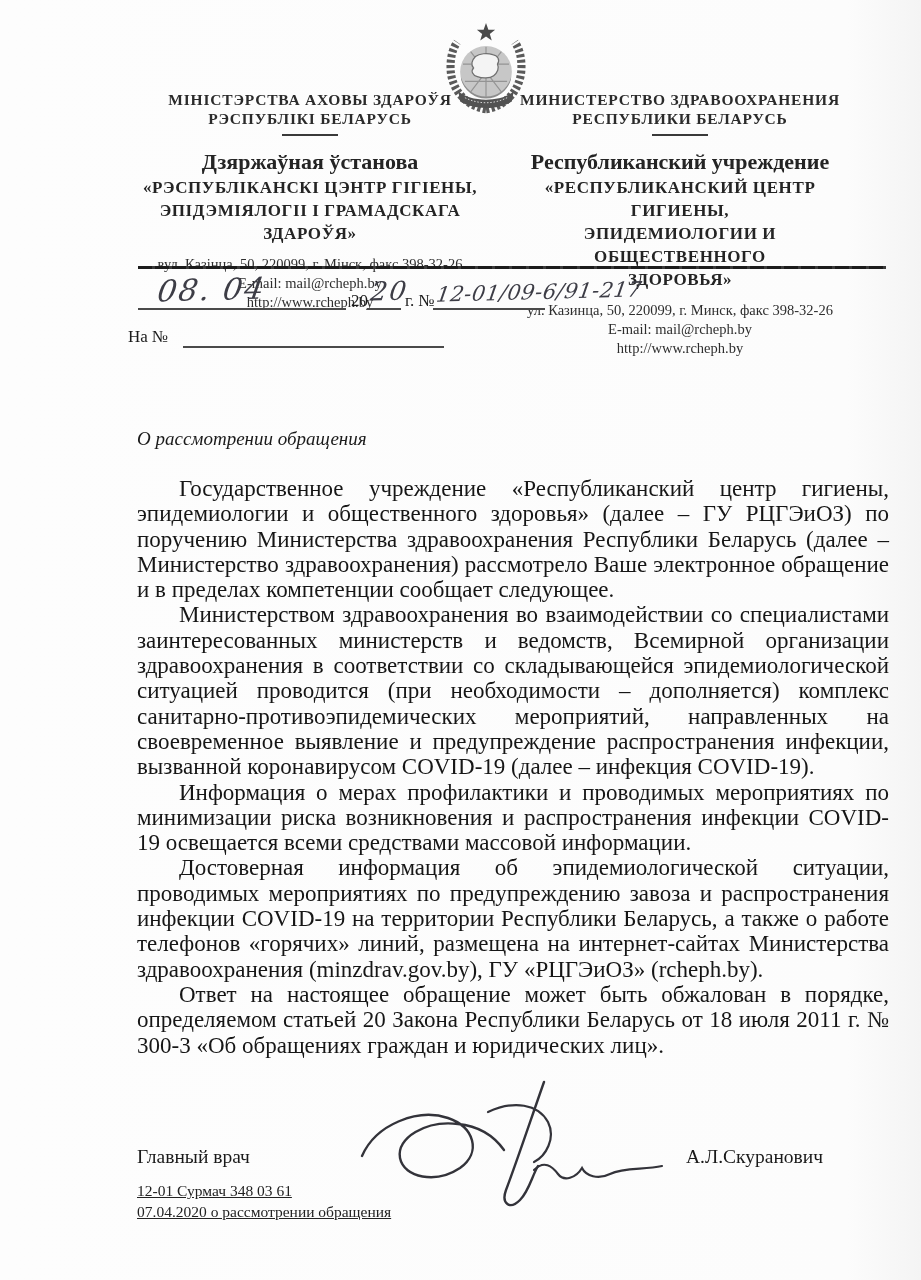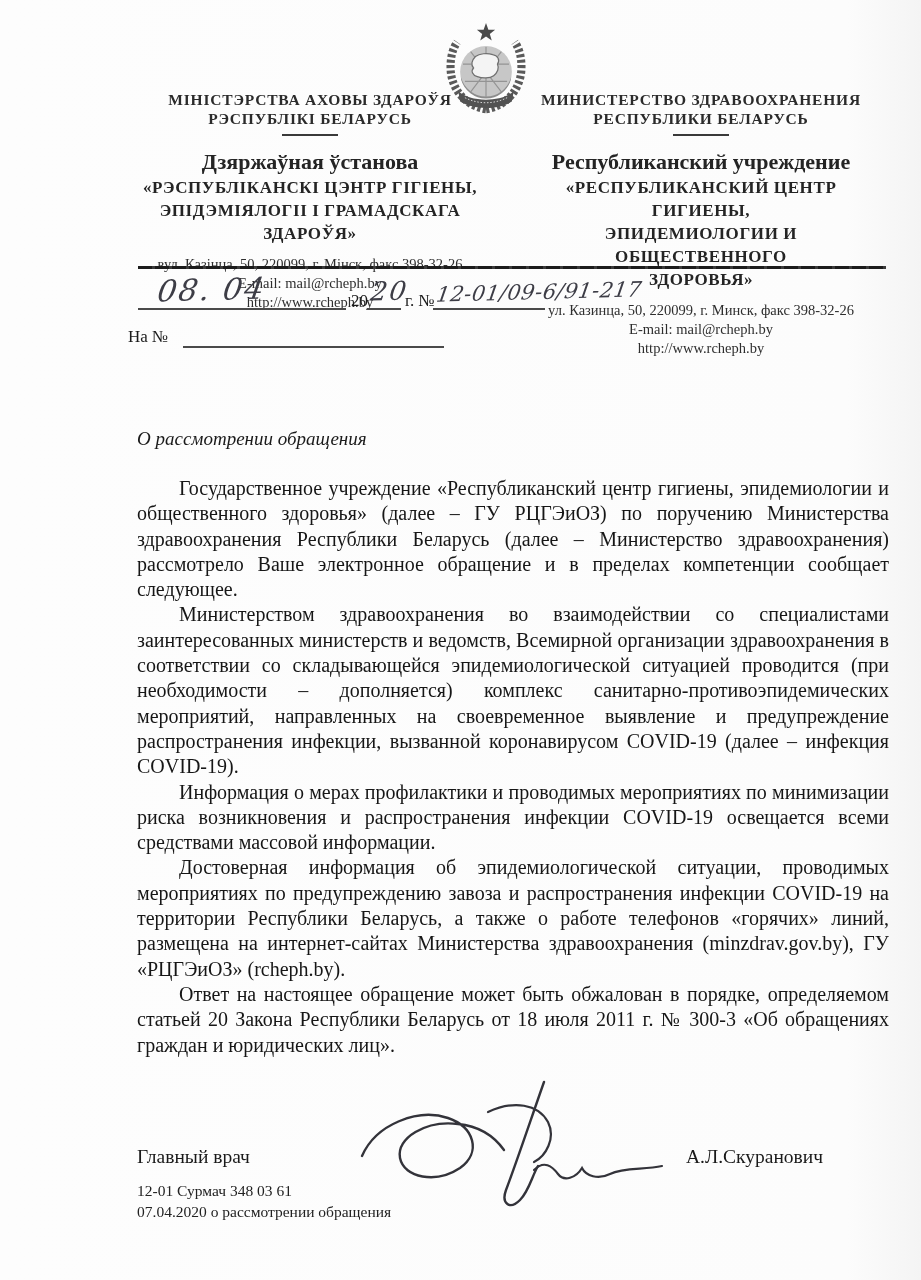--- a/index.html
+++ b/index.html
@@ -15,21 +15,21 @@
     overflow: hidden;
   }
   
   .org-col {
     position: absolute;
     top: 90px;
     text-align: center;
     line-height: 1.25;
   }
   .org-left  { left: 136px; width: 348px; }
-  .org-right { left: 518px; width: 366px; text-align: center; }
+  .org-right { left: 497px; width: 366px; text-align: center; }
   .ministry {
     font-weight: bold;
     font-size: 15.5px;
     letter-spacing: 0.8px;
     color: #2b2b2b;
   }
   .ministry-rule {
     width: 56px; height: 2px;
     background: #3a3a3a;
     margin: 5px auto 12px auto;
@@ -88,21 +88,21 @@
   .subject {
     position: absolute;
     left: 137px; top: 428px;
     font-size: 19px;
     font-style: italic;
   }
   .letter-body {
     position: absolute;
     left: 137px; top: 476px;
     width: 752px;
-    font-size: 20px;
+    font-size: 23px;
     line-height: 25.3px;
     text-align: justify;
     color: #161616;
   }
   .letter-body p { text-indent: 42px; margin: 0; }
   
   .sig-position {
     position: absolute;
     left: 137px; top: 1146px;
     font-size: 19.5px;
@@ -119,20 +119,21 @@
     width: 318px; height: 152px;
     pointer-events: none;
   }
   
   .footer {
     position: absolute;
     left: 137px; top: 1180px;
     font-size: 15.5px;
     line-height: 21px;
     color: #222;
+    text-decoration: underline;
   }
 </style>
 </head>
 <body>
 
 <div class="page">
 
   <svg class="emblem" viewBox="0 0 100 96" aria-hidden="true">
     <polygon points="50,1 52.5,8 59.5,8.2 54,12.6 56,19.4 50,15.2 44,19.4 46,12.6 40.5,8.2 47.5,8" fill="#4a4a4a"></polygon>
     <circle cx="50" cy="52" r="27" fill="#c7c7c7"></circle>

